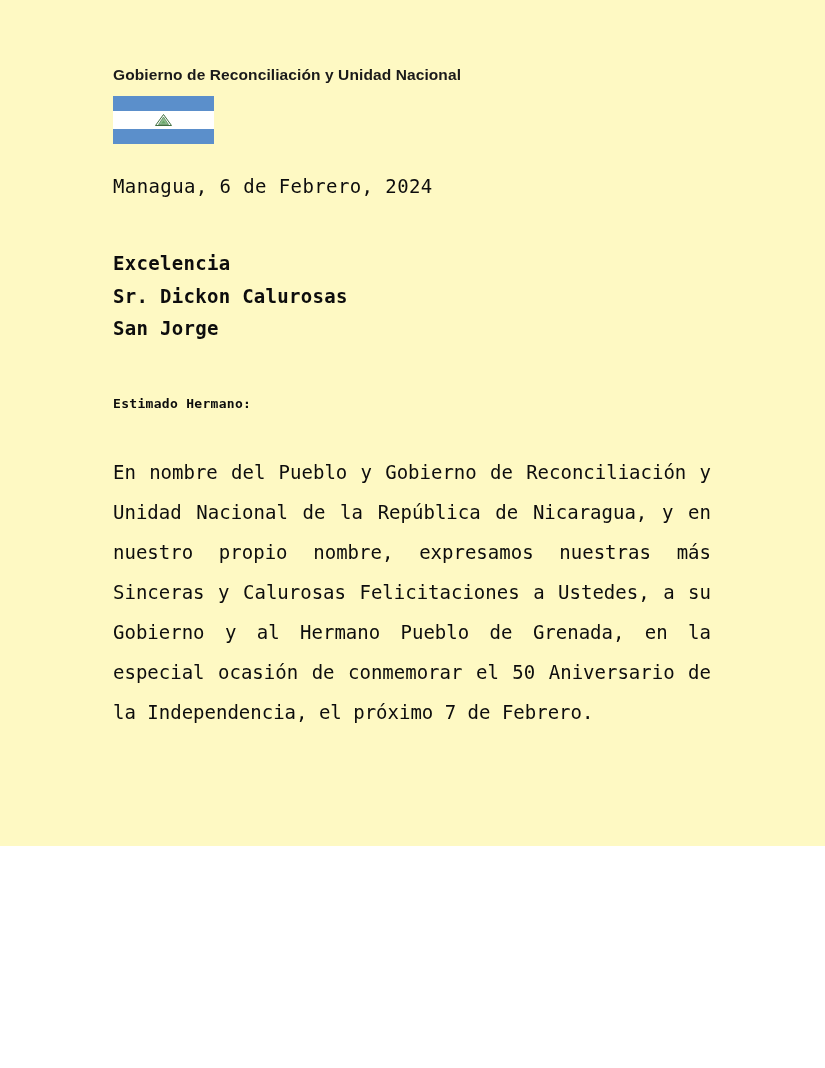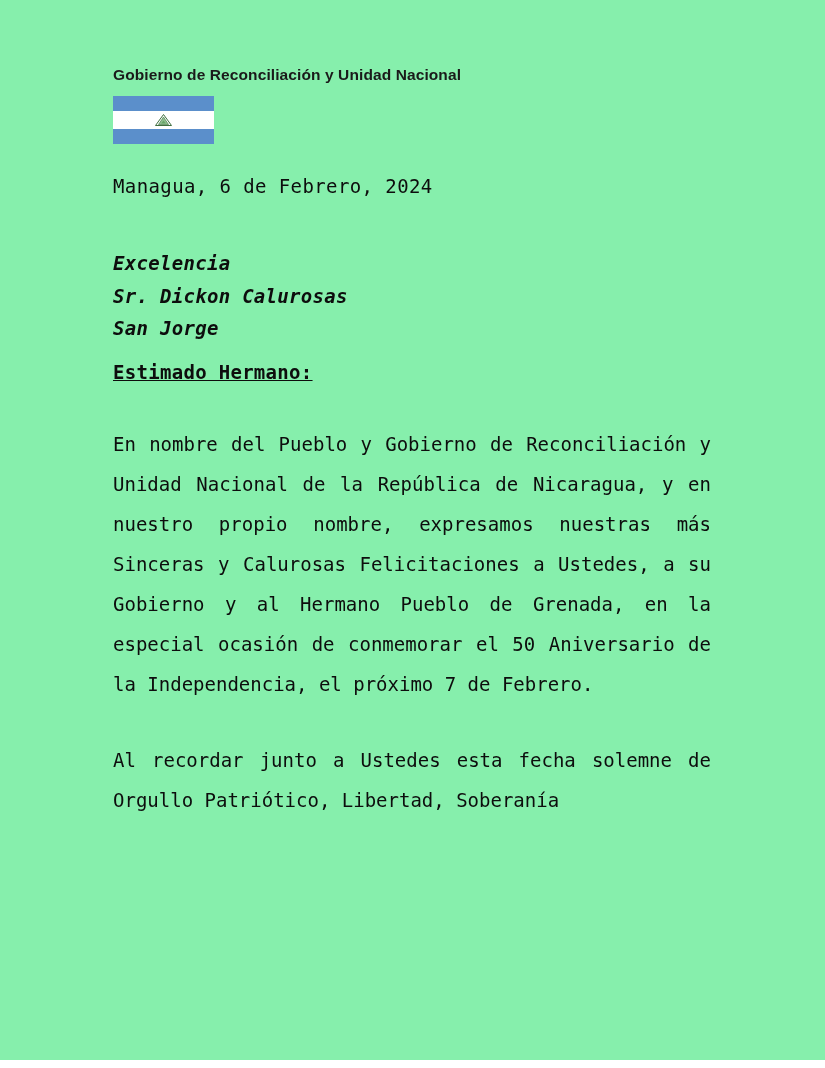--- a/index.html
+++ b/index.html
@@ -10,22 +10,22 @@
   body {
     width: 825px;
     height: 1068px;
     font-family: "Liberation Sans", sans-serif;
     color: #000000;
     overflow: hidden;
   }
   .page {
     position: relative;
     width: 825px;
-    height: 1060px;
-    background: #86efac;
+    height: 846px;
+    background: #fef9c3;
     box-sizing: border-box;
   }
   .content {
     position: absolute;
     left: 113px;
     top: 64px;
     width: 600px;
   }
   .letterhead {
     font-family: "Liberation Sans", sans-serif;
@@ -72,29 +72,28 @@
   }
   .addressee {
     margin-top: 50px;
     font-family: "DejaVu Sans Mono", monospace;
     font-size: 19px;
     font-weight: bold;
     line-height: 32.5px;
     letter-spacing: 0.3px;
     color: #0d0d0d;
   }
-  .addressee div { white-space: nowrap; font-style: italic; }
+  .addressee div { white-space: nowrap; }
   .salutation {
-    margin-top: 16px;
+    margin-top: 51px;
     font-family: "DejaVu Sans Mono", monospace;
-    font-size: 19px;
+    font-size: 13px;
     font-weight: bold;
     letter-spacing: 0.3px;
     color: #0d0d0d;
-    text-decoration: underline;
   }
   .para {
     margin-top: 41px;
     font-family: "DejaVu Sans Mono", monospace;
     font-size: 19px;
     font-weight: normal;
     line-height: 40px;
     text-align: justify;
     text-justify: inter-word;
     color: #0d0d0d;
@@ -134,18 +133,15 @@
       <div>Sr. Dickon Calurosas</div>
       <div>San Jorge</div>
     </div>
 
     <div class="salutation">Estimado Hermano:</div>
 
     <div class="para">
       <p>En nombre del Pueblo y Gobierno de Reconciliación y Unidad Nacional de la República de Nicaragua, y en nuestro propio nombre, expresamos nuestras más Sinceras y Calurosas Felicitaciones a Ustedes, a su Gobierno y al Hermano Pueblo de Grenada, en la especial ocasión de conmemorar el 50 Aniversario de la Independencia, el próximo 7 de Febrero.</p>
     </div>
 
-    <div class="para second">
-      <p>Al recordar junto a Ustedes esta fecha solemne de Orgullo Patriótico, Libertad, Soberanía</p>
-    </div>
 
   </div>
 </div>
 
 </body></html>

